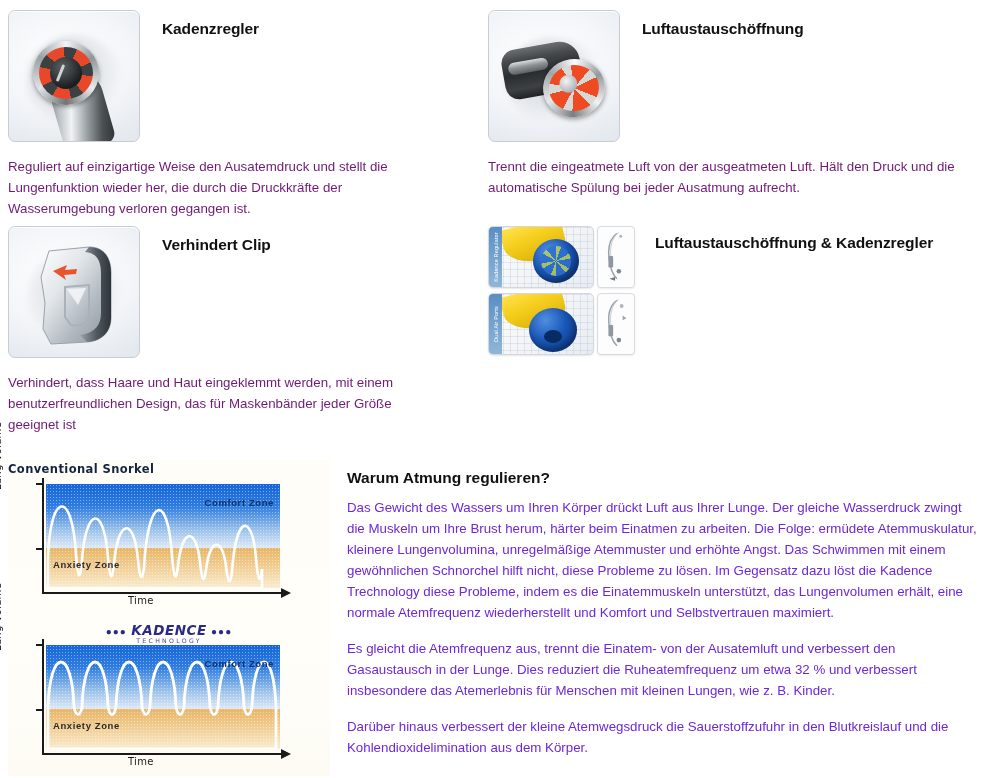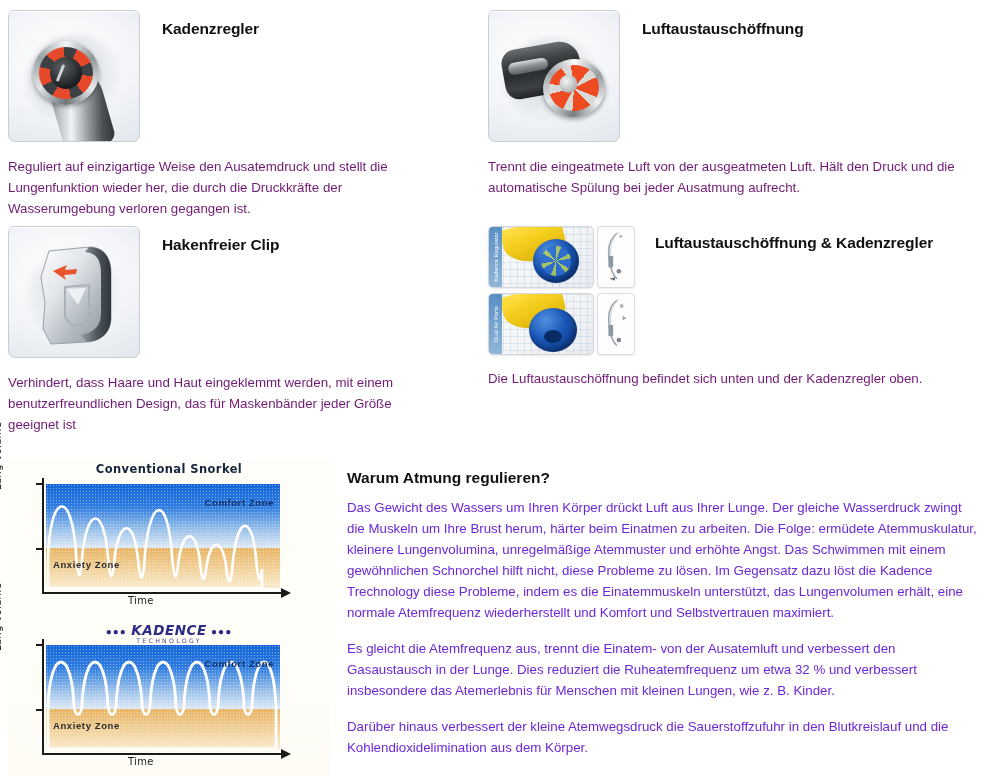--- a/index.html
+++ b/index.html
@@ -218,21 +218,20 @@
   }
   .charts{
     position:absolute; left:8px; top:5px; width:322px; height:316px;
     background: linear-gradient(180deg,#fffdf7 0%,#fffef9 60%,#fdfbf4 100%);
   }
   .chart-box{ position:absolute; left:0; width:322px; height:150px; }
   .chart-box.top{ top:2px; }
   .chart-box.bot{ top:163px; }
   .chart-title{
     position:absolute; left:0; right:0; top:0;
-    text-align:center;
     font-family:"DejaVu Sans", sans-serif;
     font-size:11.5px; font-weight:bold; color:#12243f;
     letter-spacing:.4px;
   }
   .kad-logo{
     position:absolute; left:0; right:0; top:-2px; text-align:center;
   }
   .kad-logo .kad-main{
     font-family:"DejaVu Sans", sans-serif;
     font-size:13.5px; font-weight:bold; font-style:italic;
@@ -373,21 +372,21 @@
             </defs>
             <path d="M18 8 L58 4 C74 4 80 16 80 30 L80 74 C80 90 70 98 56 99 L20 101 L12 86 L14 60 L10 34 Z" fill="url(#cg1)" stroke="#9aa2aa" stroke-width="1"></path>
             <path d="M58 4 C74 4 80 16 80 30 L80 74 C80 90 70 98 56 99 L49 92 C64 90 70 82 70 70 L70 30 C70 18 66 10 54 9 Z" fill="url(#cg2)"></path>
             <path d="M34 44 L58 42 L58 70 C58 80 50 84 40 82 L34 74 Z" fill="none" stroke="#aab2b9" stroke-width="2"></path>
             <path d="M36 46 L55 45 L47 62 Z" fill="#f4f6f8" opacity=".85"></path>
             <path d="M22 28 l14 -6 l-2 5 l12 -1 l-1 5 l-12 1 l2 5 z" fill="#e8552c"></path>
           </svg>
         </div>
       </div>
       <div style="margin-left:22px; padding-top:10px;">
-        <div class="feat-title">Hakenfreier Clip</div>
+        <div class="feat-title">Verhindert Clip</div>
       </div>
     </div>
     <div class="feat-desc" style="margin-top:14px; width:430px;">Verhindert, dass Haare und Haut eingeklemmt werden, mit einem benutzerfreundlichen Design, das für Maskenbänder jeder Größe geeignet ist</div>
   </div>
 
   <div class="feature" style="left:488px; top:226px; width:495px;">
     <div class="thumb-row">
       <div class="dual-wrap">
 
         <div class="dual-row">
@@ -430,21 +429,20 @@
               <path d="M26 22 l4 3 l-4 2 z" fill="#9aa3ad"></path>
             </svg>
           </div>
         </div>
 
       </div>
       <div style="margin-left:20px; padding-top:8px;">
         <div class="feat-title">Luftaustauschöffnung &amp; Kadenzregler</div>
       </div>
     </div>
-    <div class="feat-desc" style="margin-top:13px; width:490px;">Die Luftaustauschöffnung befindet sich unten und der Kadenzregler oben.</div>
   </div>
 
 </div>
 
 <div class="bottom">
 
   <div class="charts">
 
     <div class="chart-box top">
       <div class="chart-title">Conventional Snorkel</div>

